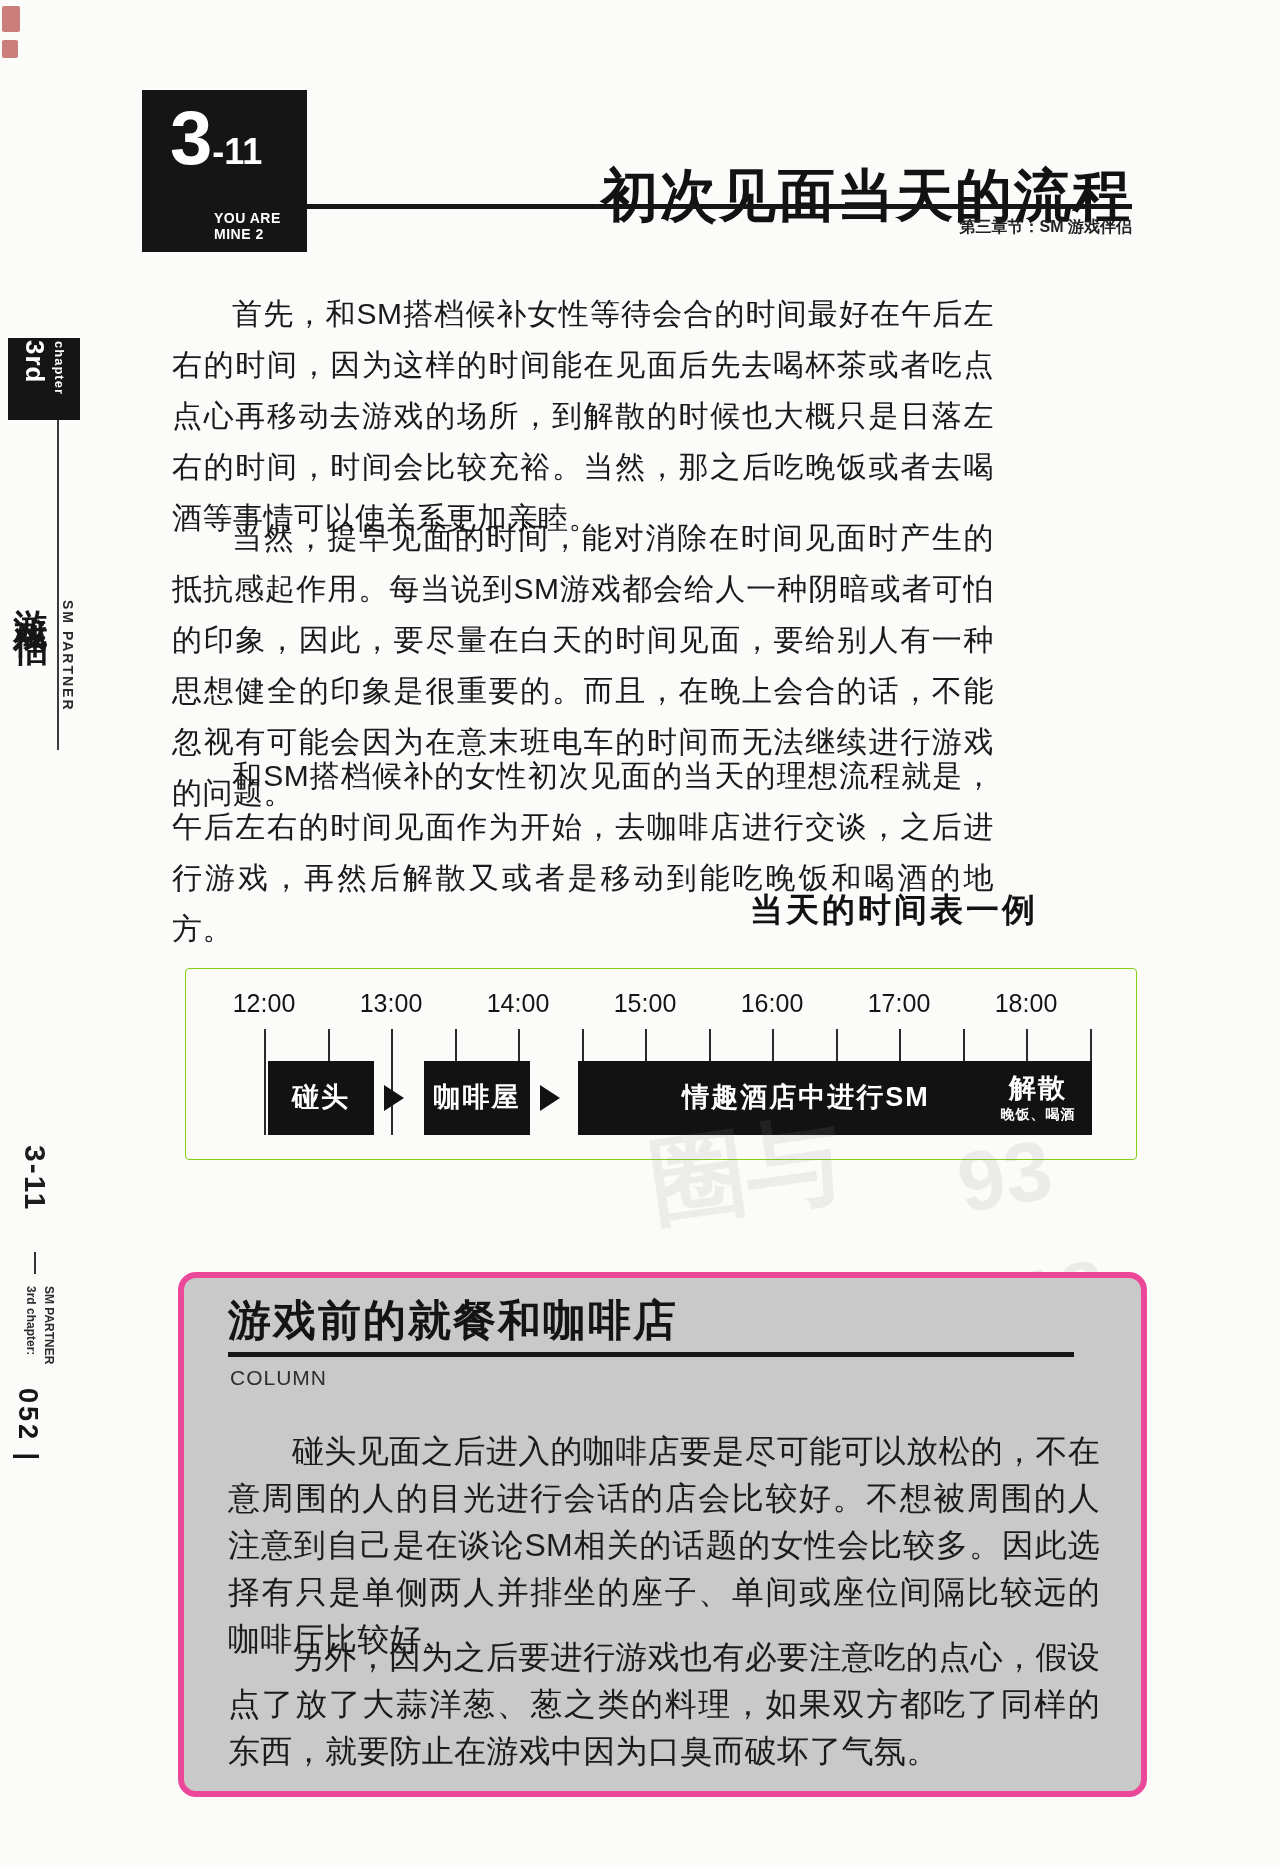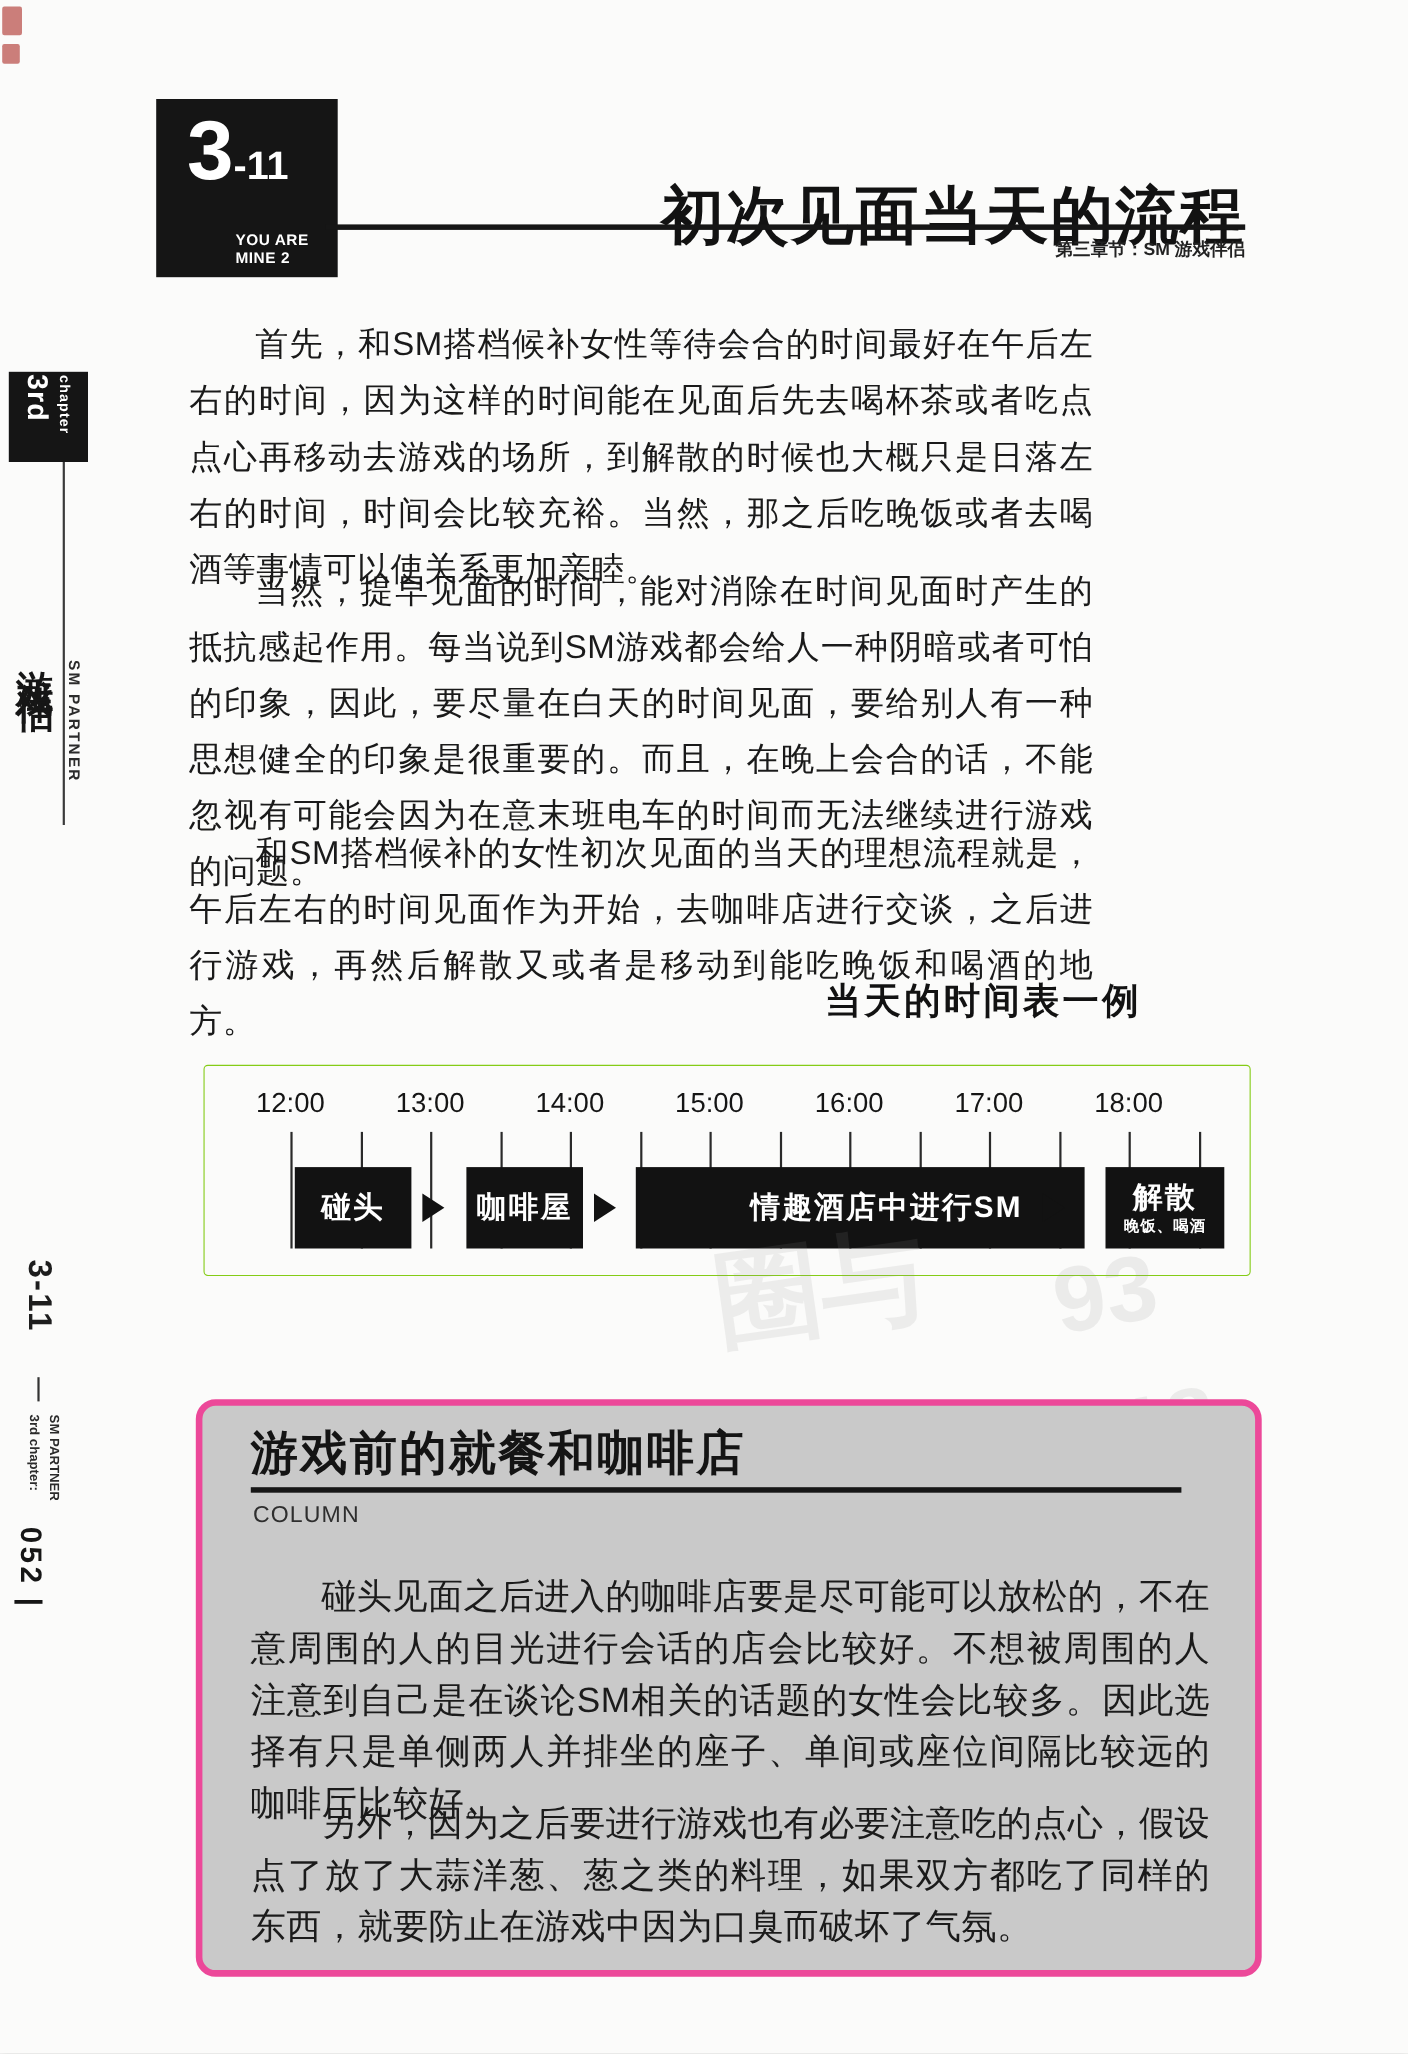--- a/index.html
+++ b/index.html
@@ -145,21 +145,21 @@
     </div>
     <div class="arrow" style="left:198px;"></div>
     <div class="ev-box" style="left:238px;width:106px;">
       <span class="lbl">咖啡屋</span>
     </div>
     <div class="arrow" style="left:354px;"></div>
     <div class="ev-box" style="left:392px;width:360px;padding-left:48px;">
       <span class="lbl">情趣酒店中进行SM</span>
     </div>
     <div class="arrow" style="left:762px;"></div>
-    <div class="ev-box" style="left:819px;width:108px;">
+    <div class="ev-box" style="left:798px;width:108px;">
       <span class="lbl">解散</span>
       <span class="sub">晚饭、喝酒</span>
     </div>
   </div>
 
   <div id="wm-layer">
       <div class="wm" style="left: 650px; top: 1108px; font-size: 96px; opacity: 0.13; transform: rotate(-8deg);">圈与</div>
       <div class="wm" style="left: 958px; top: 1128px; font-size: 84px; opacity: 0.14; transform: rotate(-10deg);">93</div>
       <div class="wm" style="left: 975px; top: 1252px; font-size: 78px; opacity: 0.14; transform: rotate(-10deg);">218</div>
       <div class="wm vert" style="left: 868px; top: 1238px; font-size: 70px; opacity: 0.12; transform: rotate(0deg);">请勿</div>

